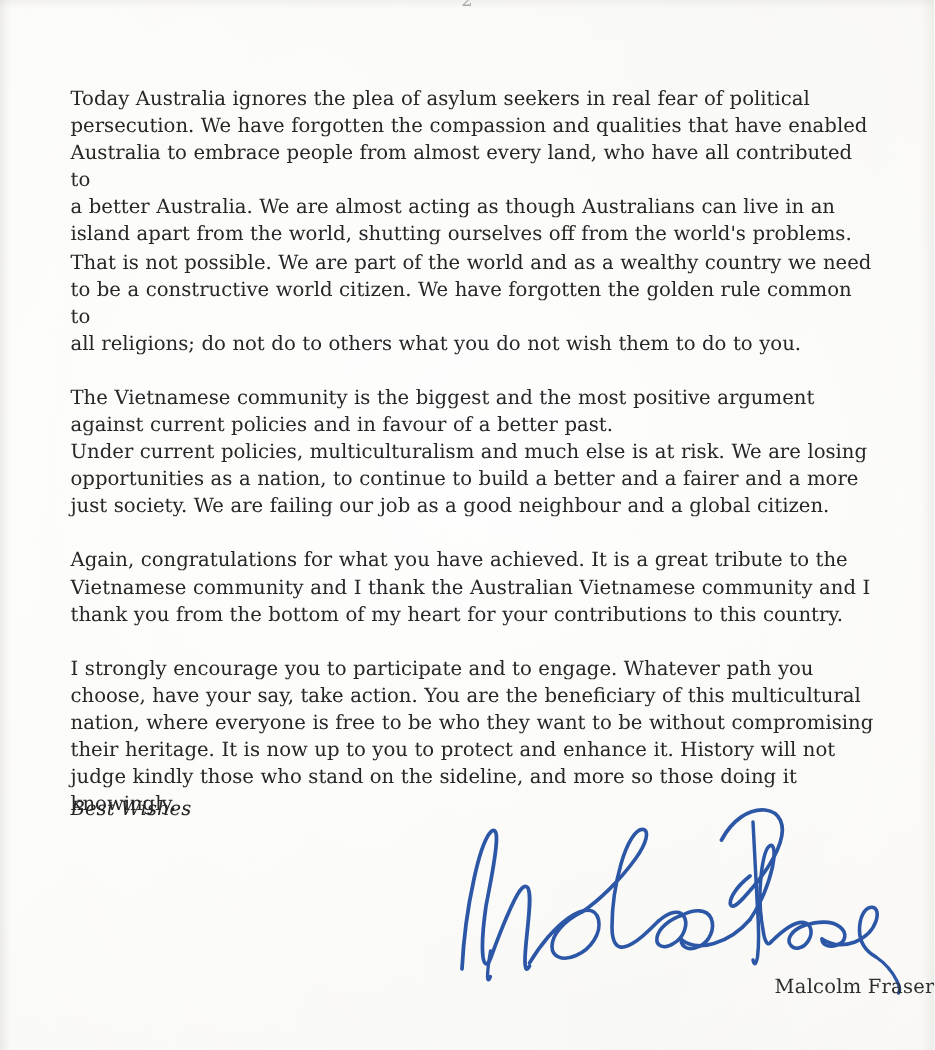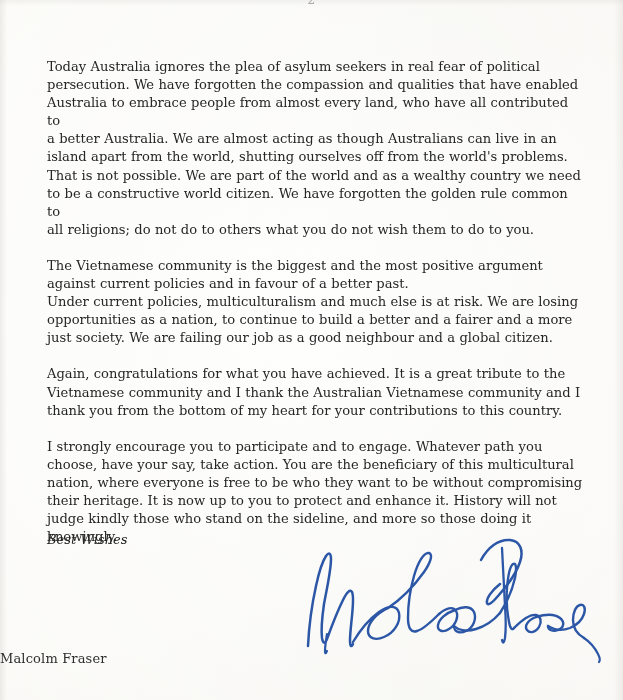--- a/index.html
+++ b/index.html
@@ -114,21 +114,21 @@
     stroke: #2c56a6;
     stroke-linecap: round;
     stroke-linejoin: round;
   }
 
   .signer-name {
     position: absolute;
     top: 651px;
     left: 0;
     width: 623px;
-    text-align: left;
+    text-align: right;
     font-size: 13px;
     color: #2e2e2e;
     letter-spacing: 0.15px;
   }
 
   
   .noise {
     position: absolute;
     inset: 0;
     pointer-events: none;

